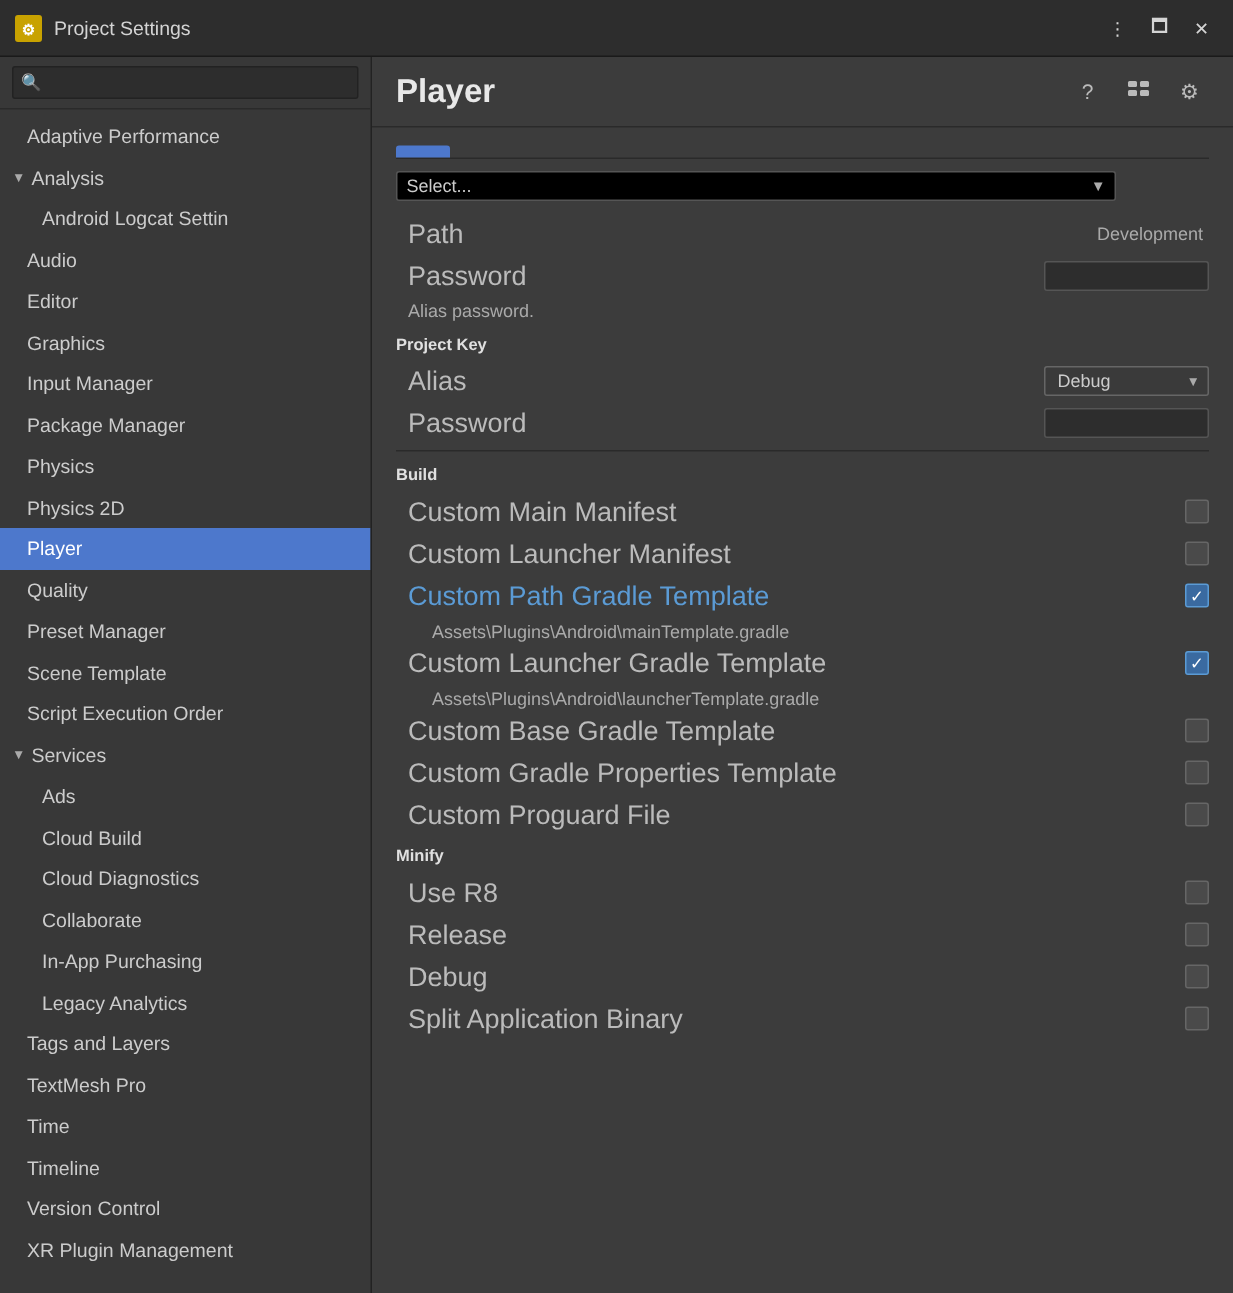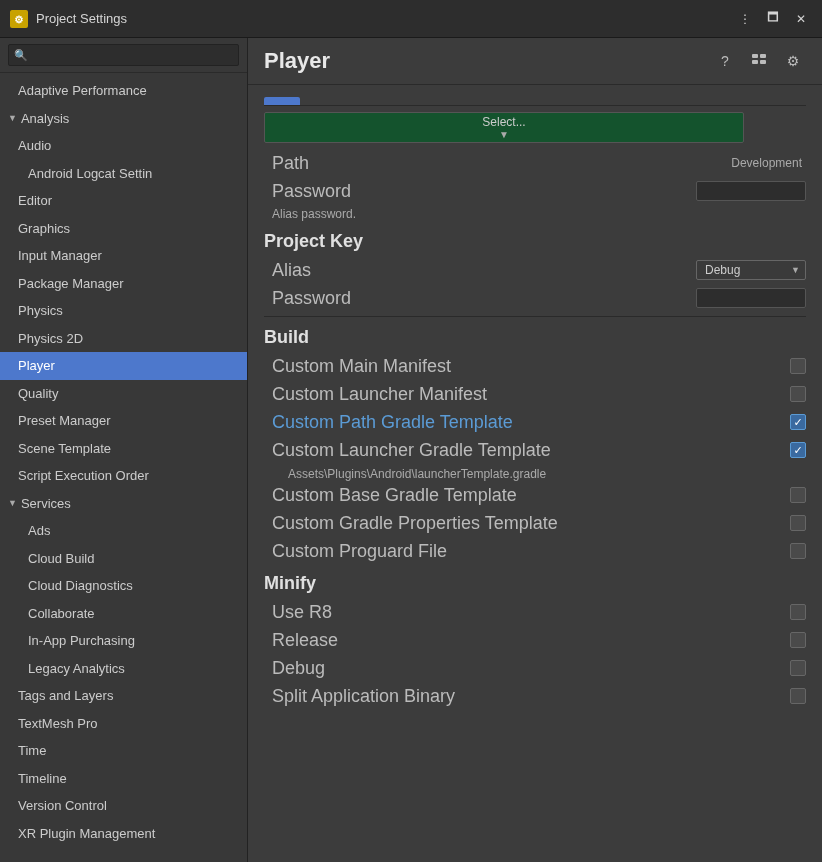--- a/index.html
+++ b/index.html
@@ -185,28 +185,28 @@
     }
     .form-label {
       flex: 1;
       color: #bbb;
       font-size: 18px;
       padding-left: 8px;
     }
     .form-label.blue { color: #5b9bd5; cursor: pointer; }
 
     .select-box {
-      background: #14532d;
+      background: #000000;
       border: 1px solid #555;
       color: #ccc;
       font-size: 12px;
       padding: 2px 6px;
       border-radius: 2px;
       width: 220px;
-      display: flex; align-items: center; justify-content: space-between; flex-direction: column;
+      display: flex; align-items: center; justify-content: space-between;
     }
     .select-box-arrow { color: #aaa; font-size: 10px; }
 
     .text-input {
       background: #2d2d2d;
       border: 1px solid #555;
       color: #ccc;
       font-size: 12px;
       padding: 2px 6px;
       border-radius: 2px;
@@ -215,21 +215,21 @@
     }
 
     .enter-password-note {
       color: #aaa;
       font-size: 12px;
       margin-bottom: 6px;
       padding-left: 8px;
     }
 
     .section-header {
-      font-size: 18px;
+      font-size: 11px;
       font-weight: bold;
       color: #e0e0e0;
       margin: 10px 0 6px 0;
     }
 
     .checkbox-unchecked {
       width: 16px; height: 16px;
       background: #4a4a4a;
       border: 1px solid #666;
       border-radius: 2px;
@@ -310,26 +310,26 @@
 
       <li class="sidebar-item">
         <span>Adaptive Performance</span>
       </li>
 
       <li class="sidebar-item group-header">
         <span class="triangle">▼</span>
         <span>Analysis</span>
       </li>
 
+      <li class="sidebar-item child">
+        <span>Android Logcat Settin</span>
+      </li>
+
       <li class="sidebar-item">
         <span>Audio</span>
-      </li>
-
-      <li class="sidebar-item child">
-        <span>Android Logcat Settin</span>
       </li>
 
       <li class="sidebar-item">
         <span>Editor</span>
       </li>
 
       <li class="sidebar-item">
         <span>Graphics</span>
       </li>
 
@@ -497,20 +497,23 @@
       <div class="form-row">
         <span class="form-label">Custom Launcher Manifest</span>
         <div class="checkbox-unchecked"></div>
       </div>
 
       <div class="form-row">
         <span class="form-label blue">Custom Path Gradle Template</span>
         <div class="checkbox-checked">✓</div>
       </div>
 
+      <div class="indent-path">
+        <span class="path-value">Assets\Plugins\Android\mainTemplate.gradle</span>
+      </div>
 
       <div class="form-row">
         <span class="form-label">Custom Launcher Gradle Template</span>
         <div class="checkbox-checked">✓</div>
       </div>
 
       <div class="indent-path">
         <span class="path-value">Assets\Plugins\Android\launcherTemplate.gradle</span>
       </div>
 

